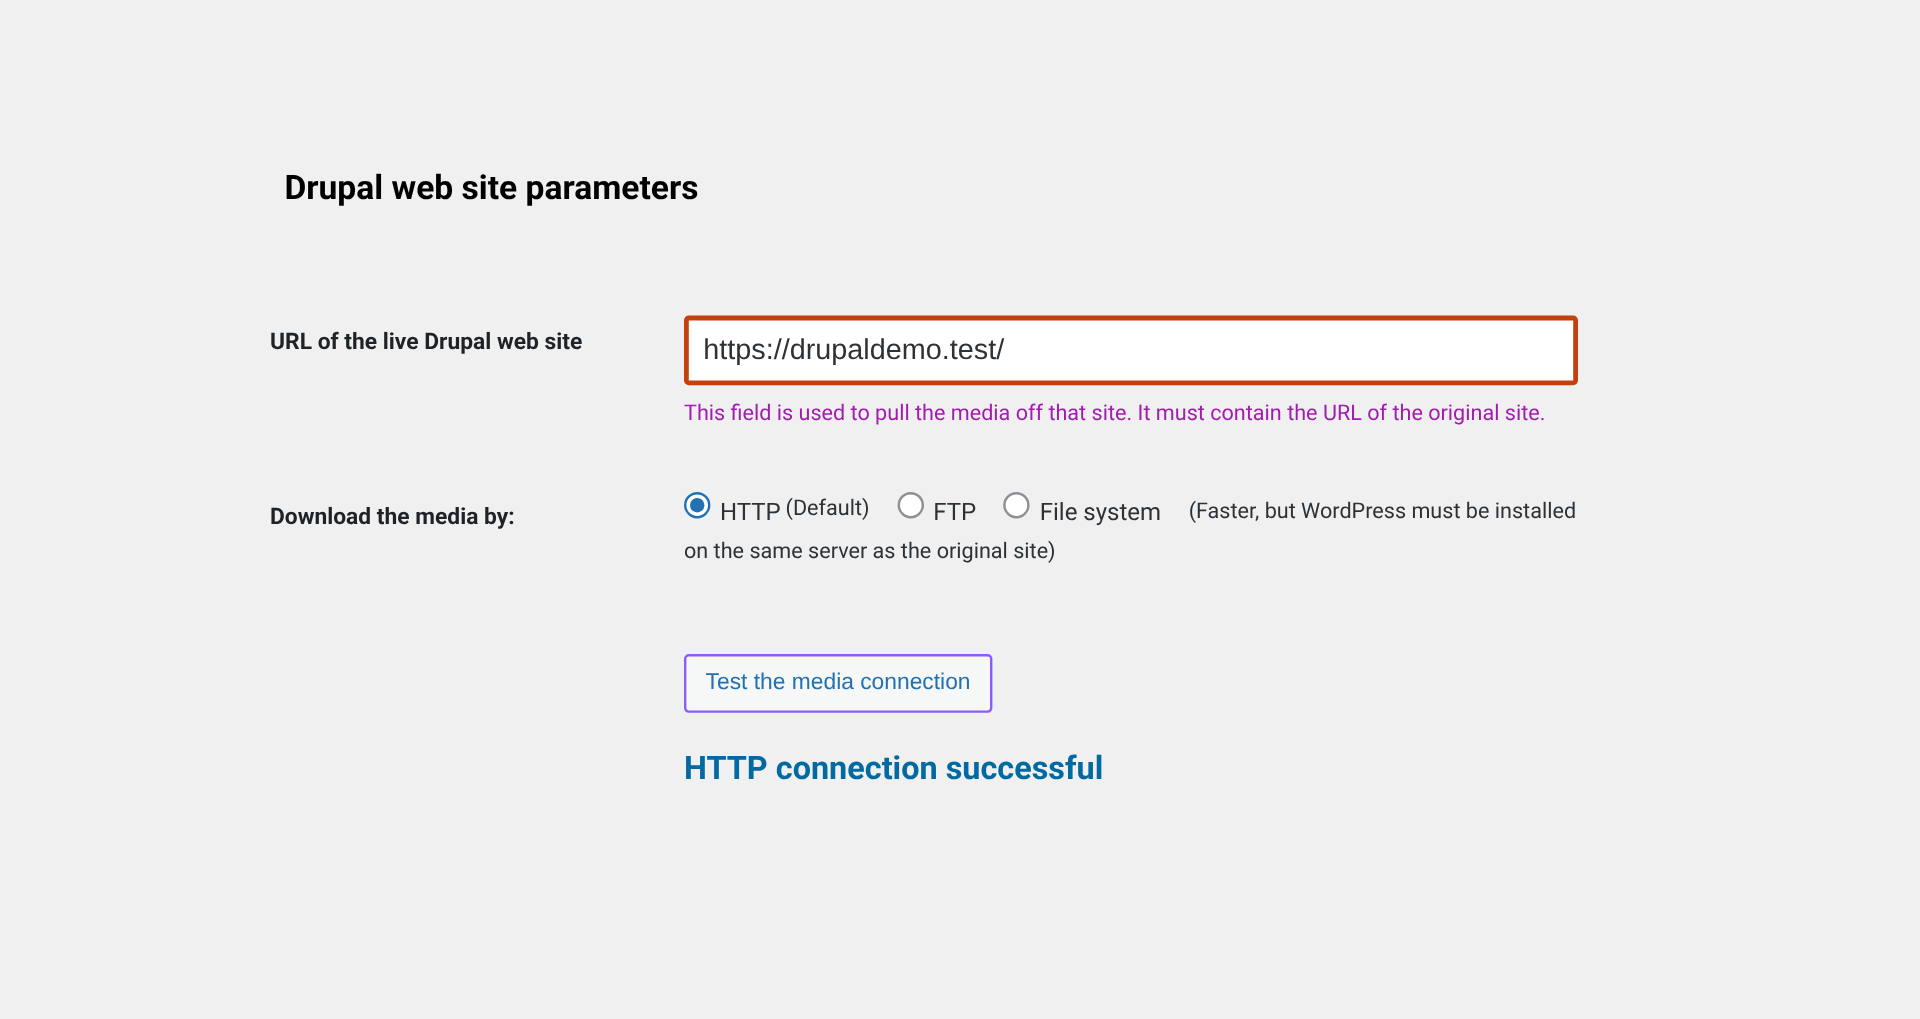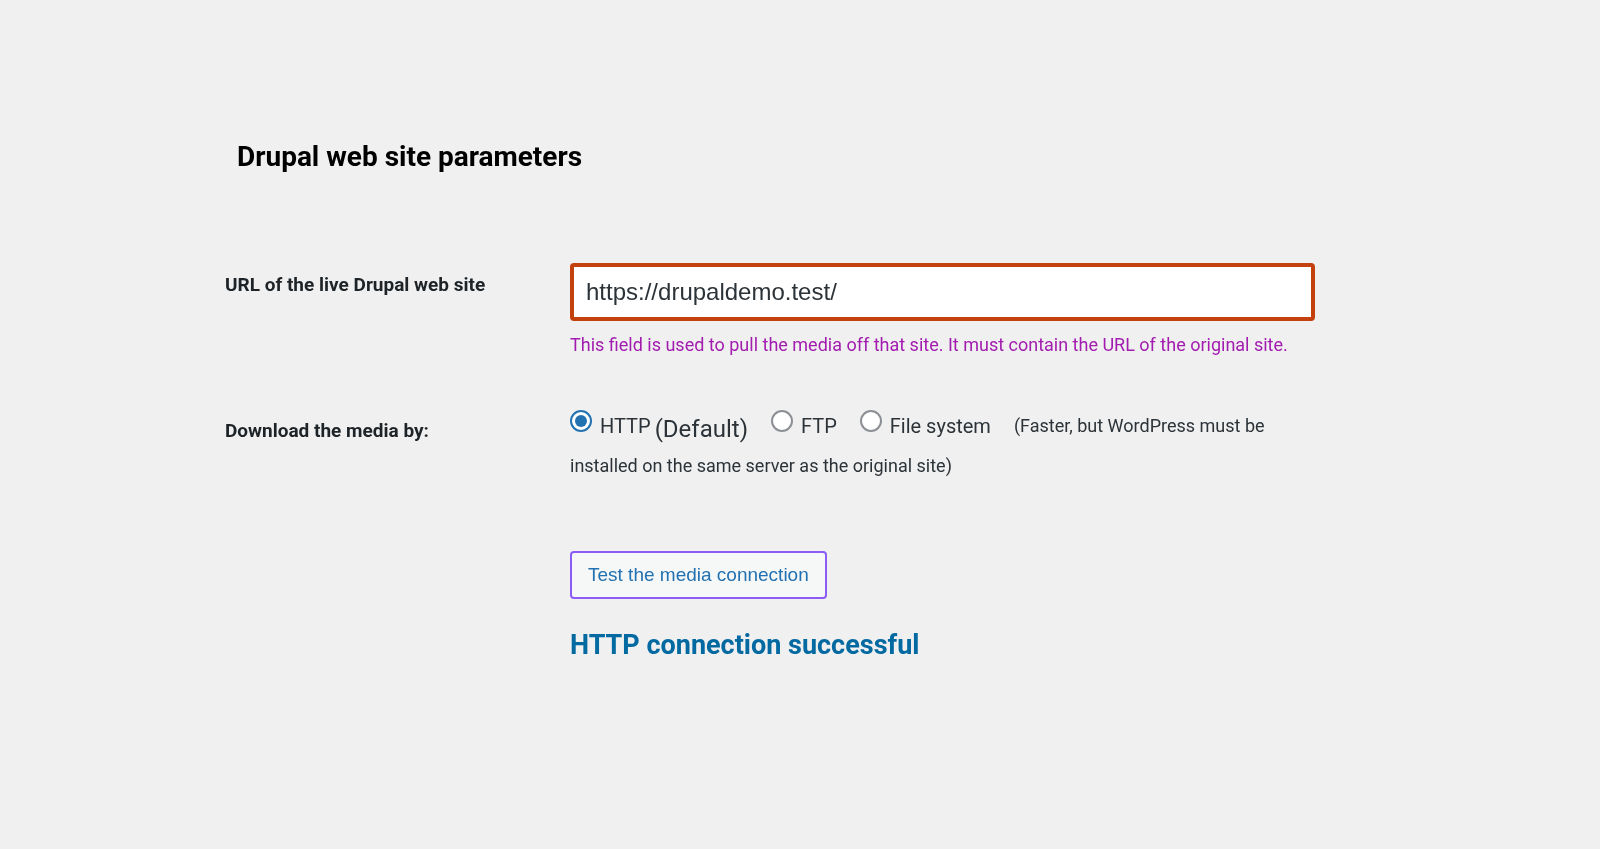--- a/index.html
+++ b/index.html
@@ -99,21 +99,21 @@
       width: 12px;
       height: 12px;
       border-radius: 50%;
       background: #2271b1;
     }
     .radio-label-text {
       font-size: 20px;
       color: #2c3338;
     }
     .radio-suffix {
-      font-size: 24px;
+      font-size: 18px;
       color: #2c3338;
       margin-left: 4px;
     }
     .radio-trailing-note {
       font-size: 18px;
       color: #2c3338;
     }
     .button-secondary {
       display: inline-block;
       padding: 8px 16px;

